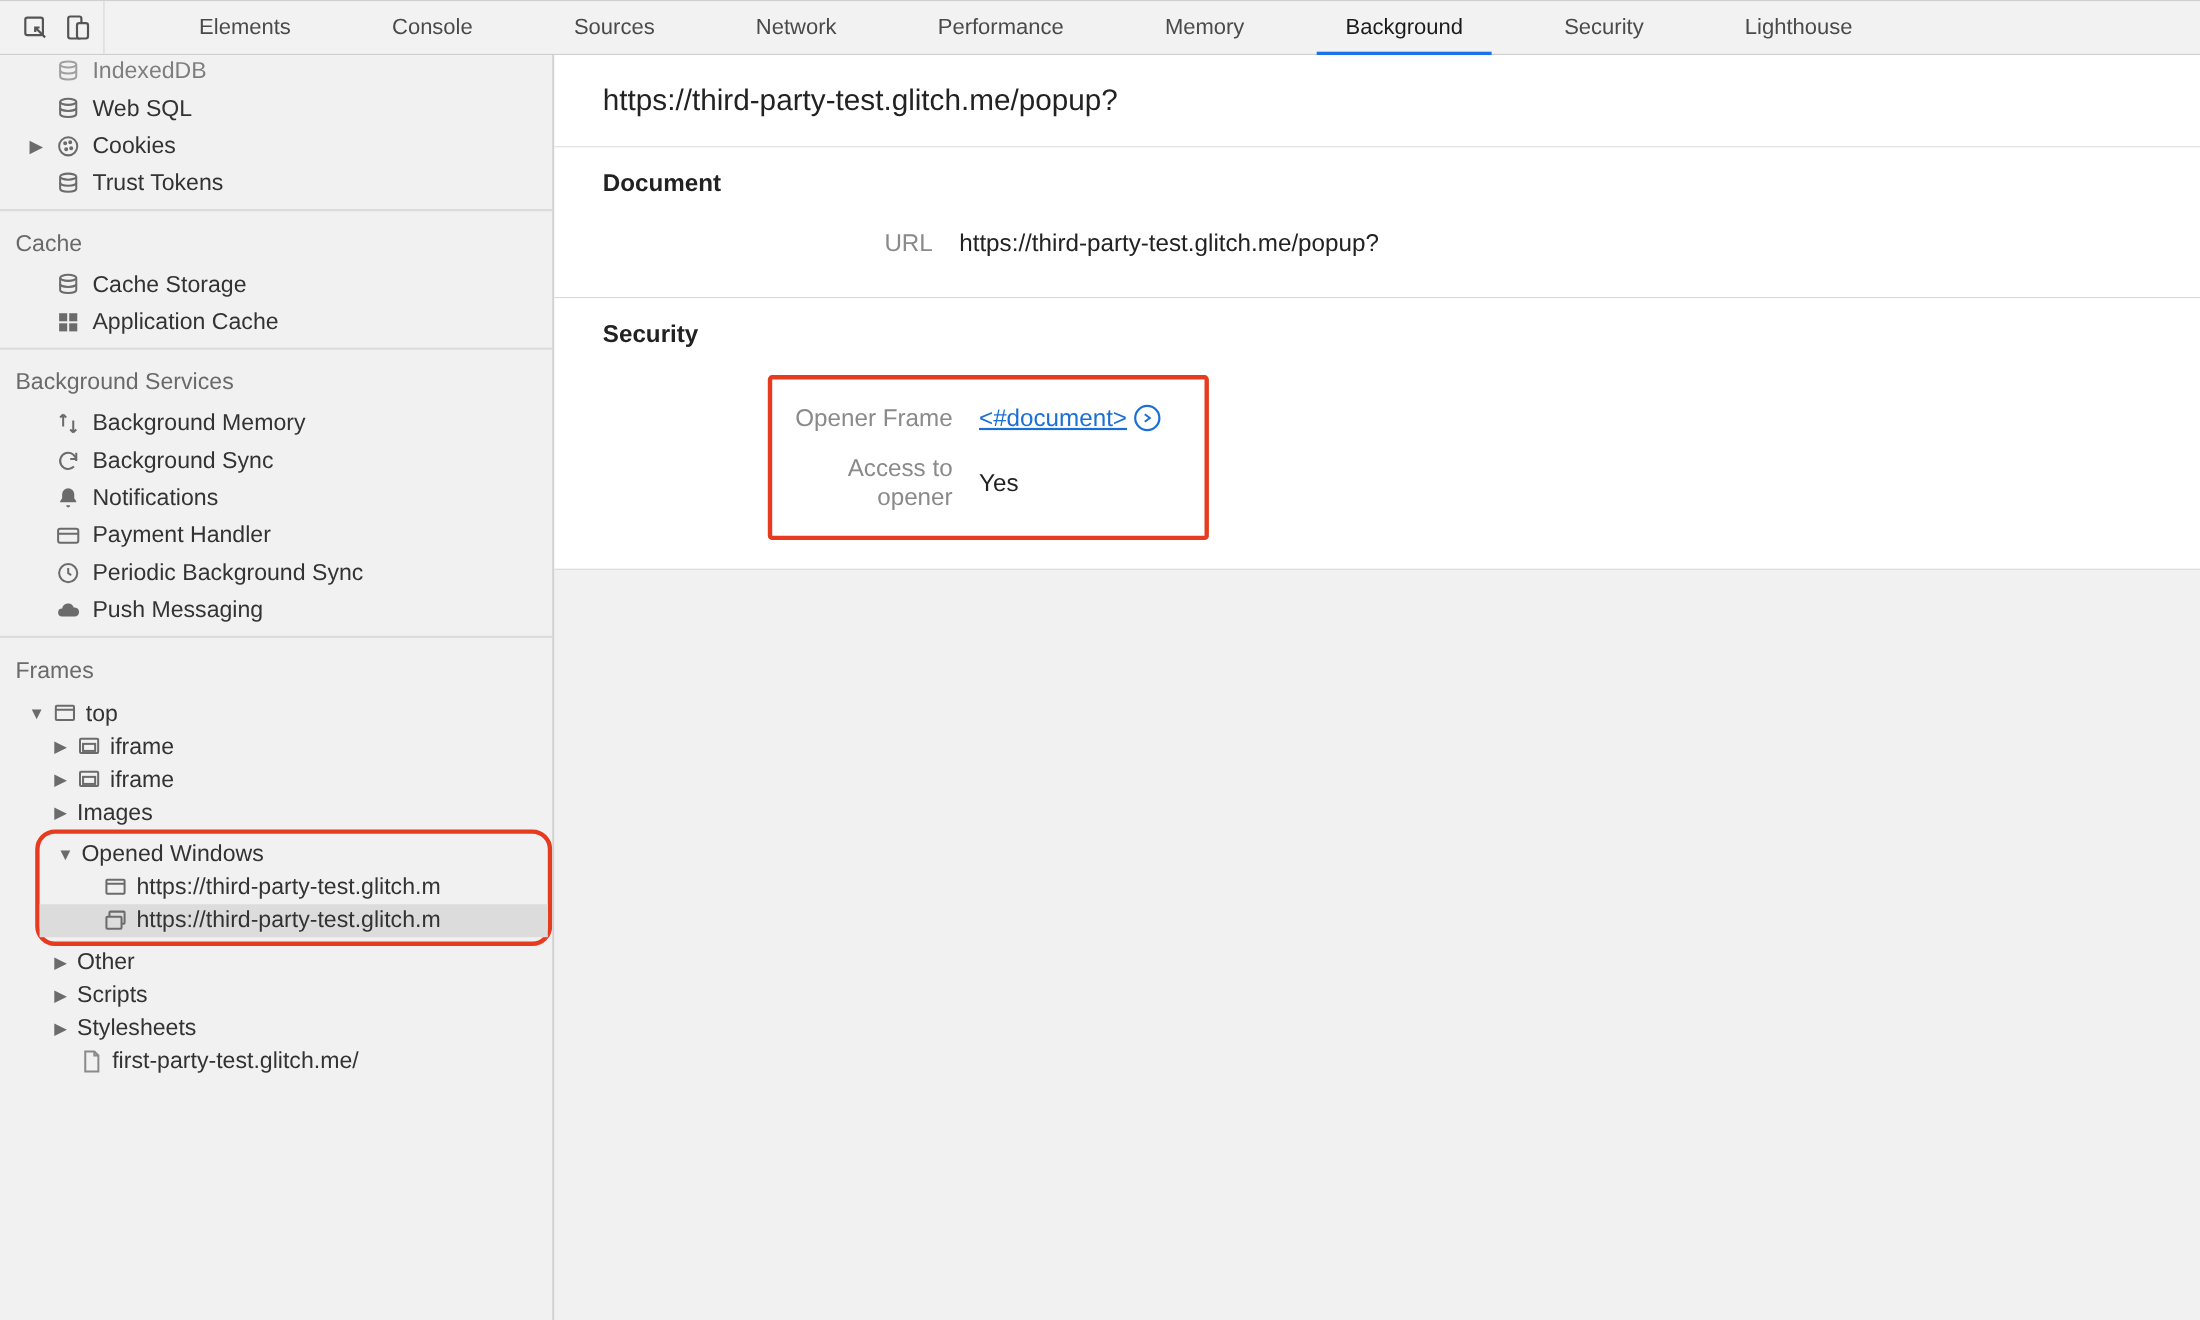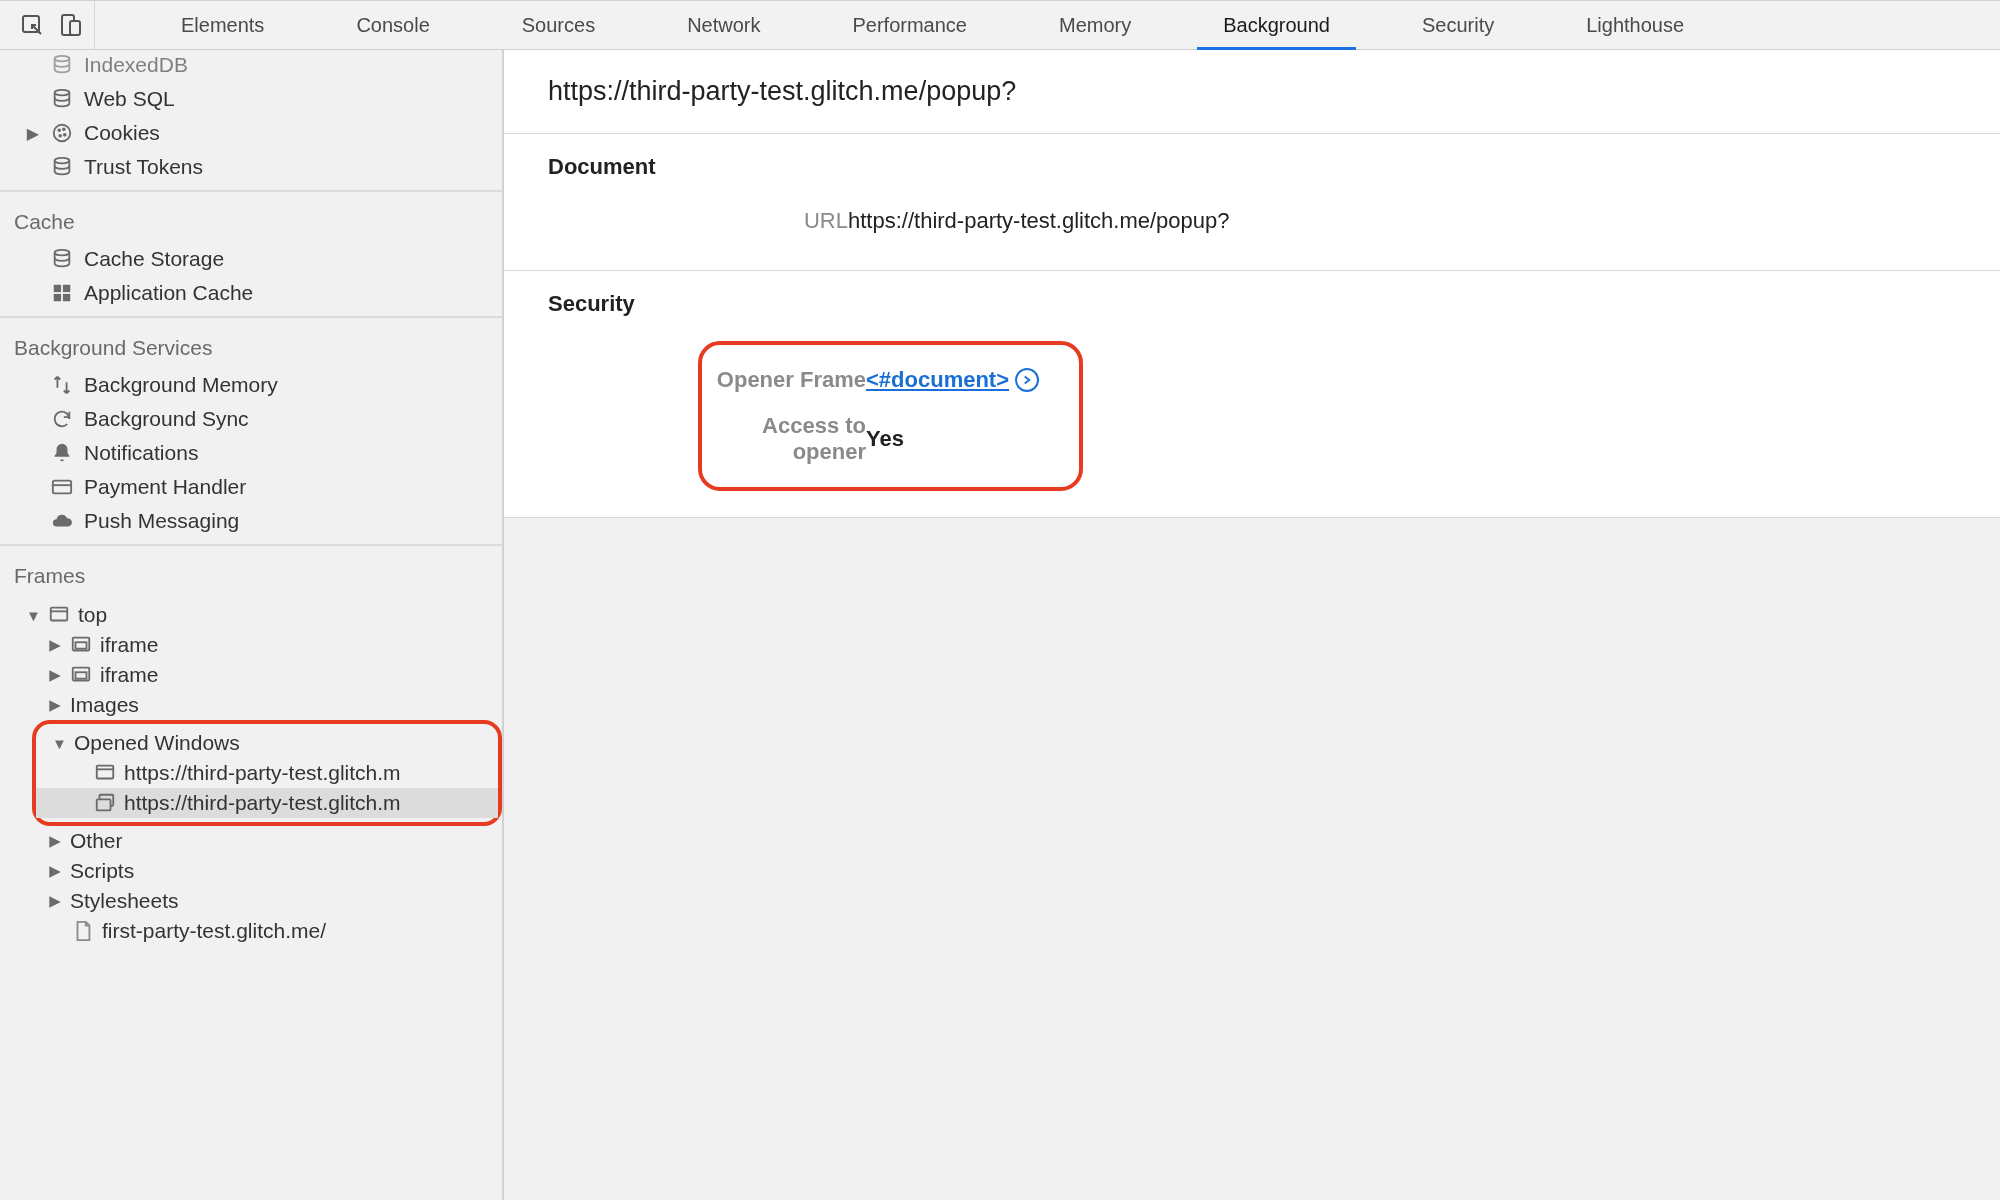--- a/index.html
+++ b/index.html
@@ -135,39 +135,39 @@
   }
   .section h3 {
     font-size: 22px;
     font-weight: 600;
     color:#222;
     margin-bottom: 18px;
   }
   .kv {
     display:flex;
     align-items:center;
+    gap: 24px;
     padding: 10px 0;
     font-size: 22px;
   }
   .kv .k { width: 300px; text-align:right; color:#8a8a8a; }
   .kv .v { color:#222; display:flex; align-items:center; gap:6px;}
   .link { color:#1a6fd6; text-decoration: underline; }
   .inspect-badge {
     display:inline-flex; align-items:center; justify-content:center;
     width:24px; height:24px; border:2px solid #1a6fd6; border-radius:50%;
     color:#1a6fd6; font-size:14px;
   }
 
   .highlight-box-main {
     border: 4px solid #e63b1f;
-    border-radius: 22px;
+    border-radius: 4px;
     display:inline-block;
     padding: 12px 40px 12px 4px;
     margin-top: 6px;
-    font-weight: bold;
   }
 
   
   .ic svg, .file-ic svg, .frame-ic svg, .win-ic svg, .wins-ic svg { width:22px; height:22px; }
 </style>
 </head>
 <body>
 
 <div class="tabbar">
   <div class="tool-icons">
@@ -301,20 +301,29 @@
       <span class="ic">
         <svg viewBox="0 0 24 24" fill="none" stroke="#6b6b6b" stroke-width="2">
             <rect x="2" y="5" width="20" height="14" rx="2"></rect>
             <path d="M2 10h20"></path>
           </svg>
       </span>
       <span>Payment Handler</span>
     </div>
     <div class="side-item">
       <span class="ic">
+        <svg viewBox="0 0 24 24" fill="none" stroke="#6b6b6b" stroke-width="2">
+            <circle cx="12" cy="12" r="9"></circle>
+            <path d="M12 7v5l3 2"></path>
+          </svg>
+      </span>
+      <span>Periodic Background Sync</span>
+    </div>
+    <div class="side-item">
+      <span class="ic">
         <svg viewBox="0 0 24 24" fill="#6b6b6b">
             <path d="M19 18H6a4 4 0 010-8 6 6 0 0111.5-1A4.5 4.5 0 0119 18z"></path>
           </svg>
       </span>
       <span>Push Messaging</span>
     </div>
 
     <hr class="sep">
 
     <div class="side-section-title">Frames</div>

